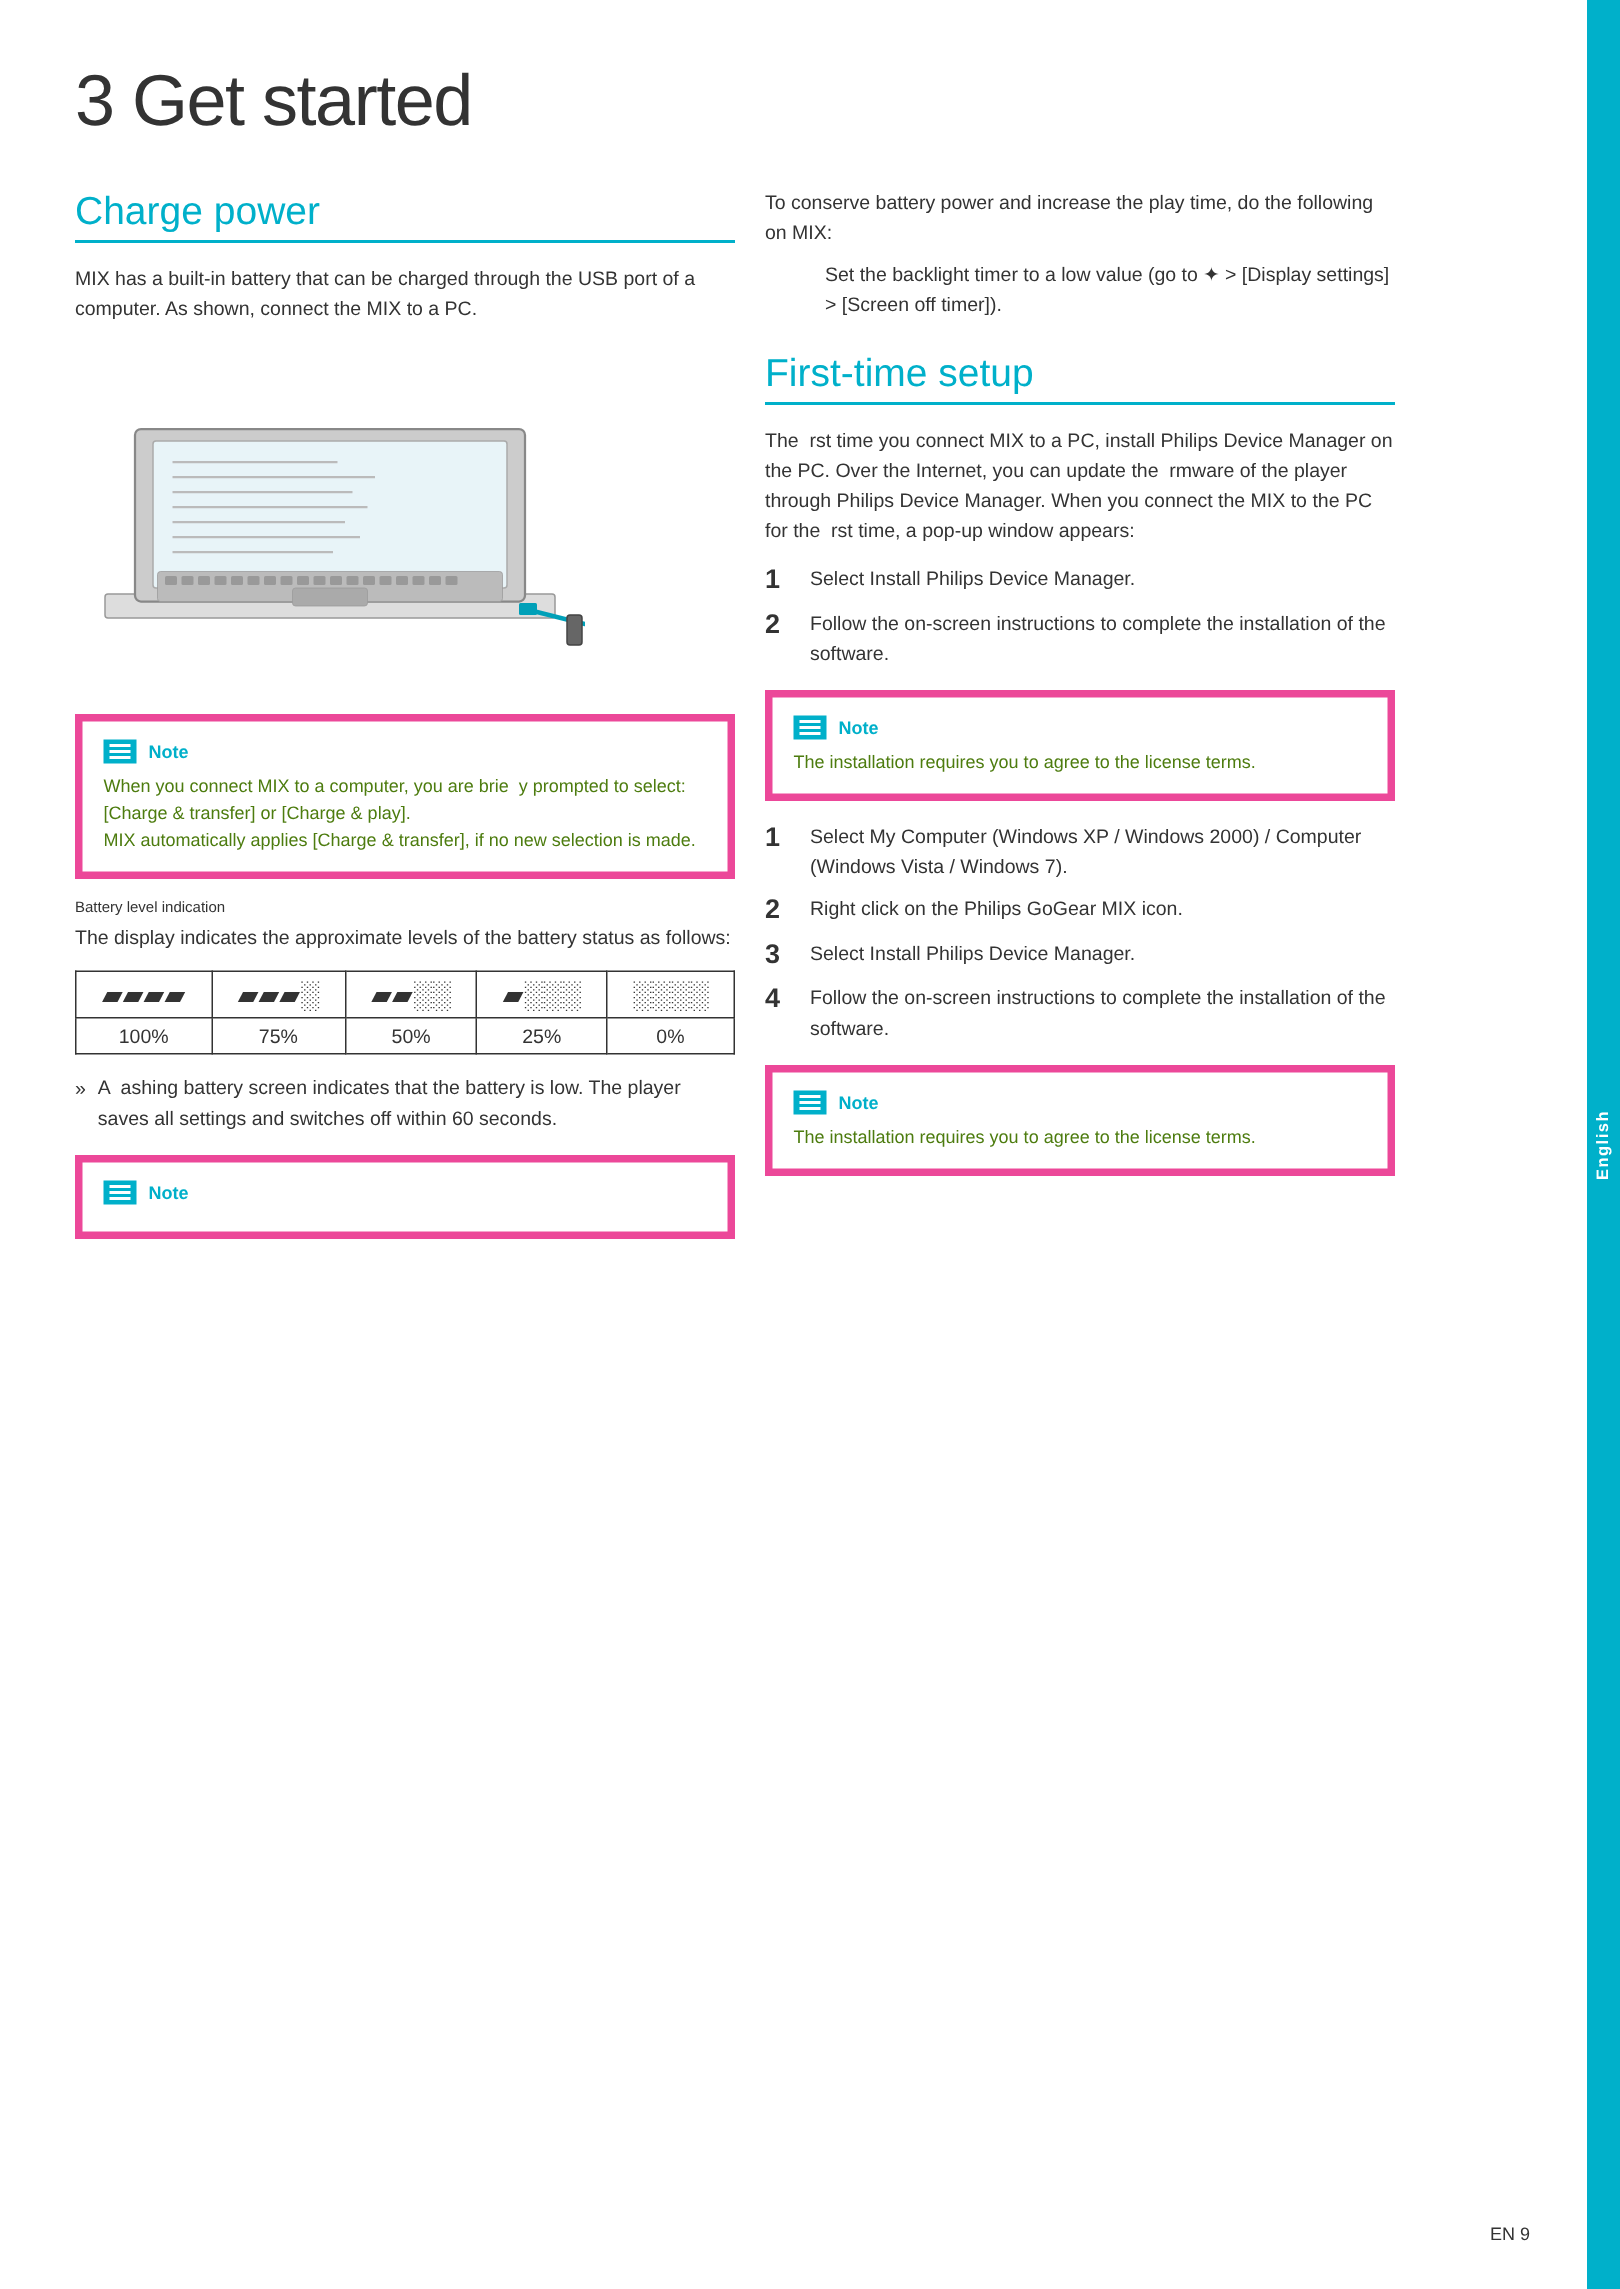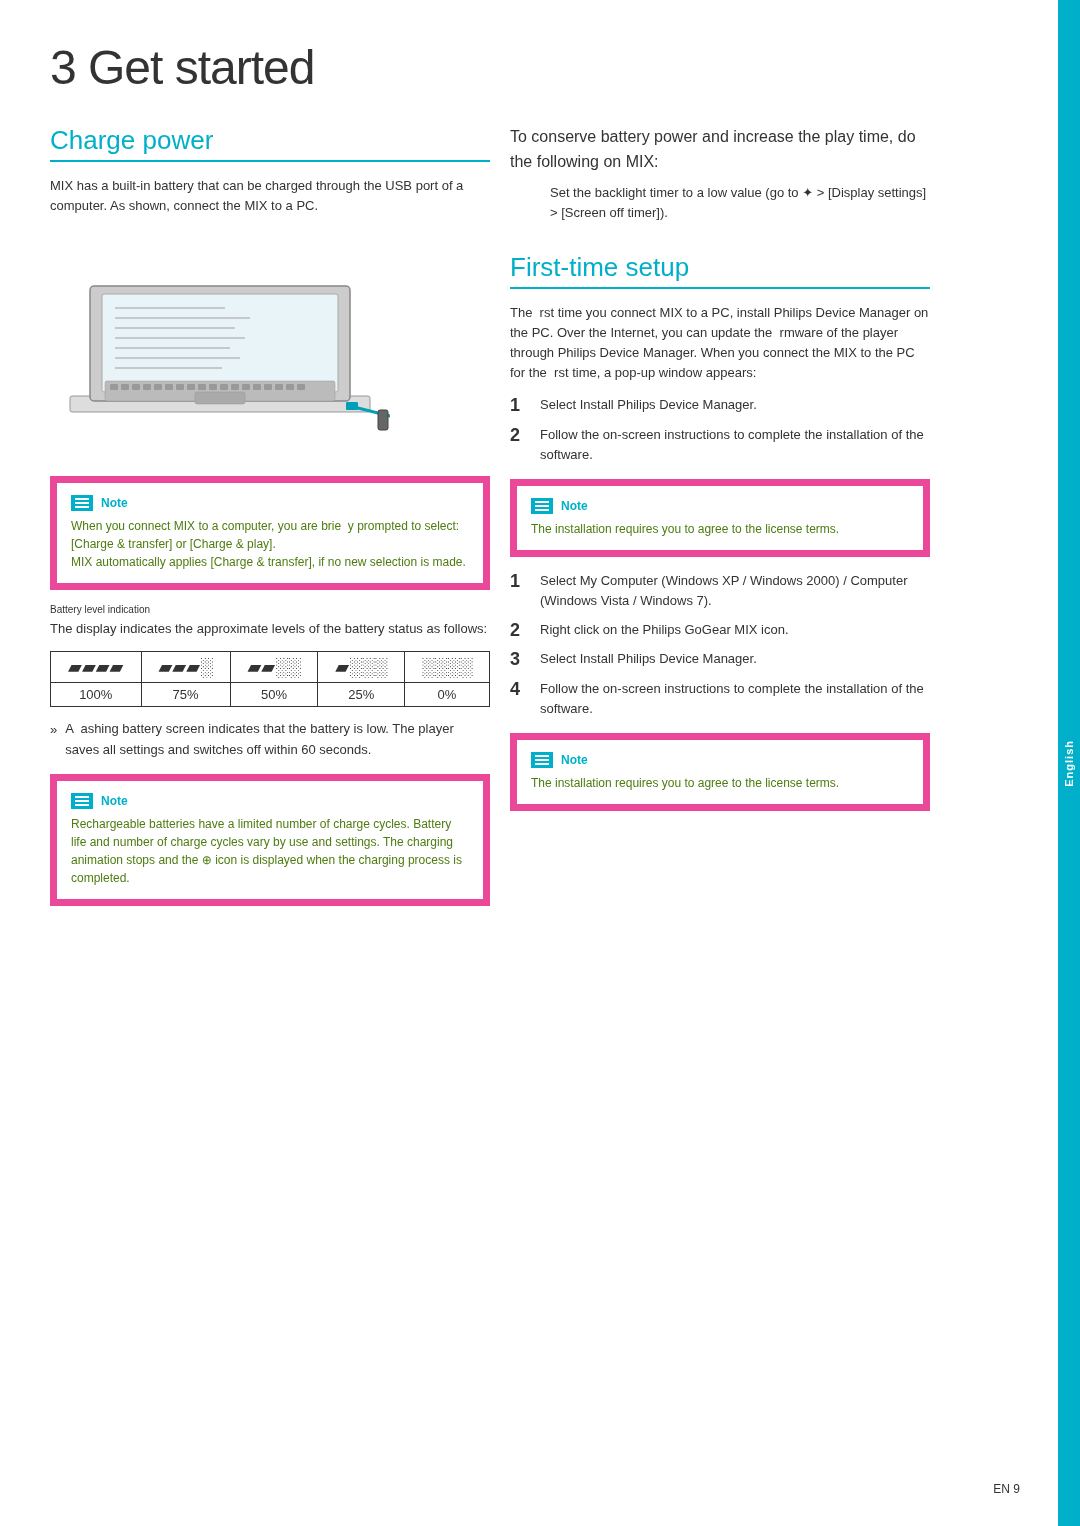--- a/index.html
+++ b/index.html
@@ -89,21 +89,21 @@
       height: 220px;
       margin: 20px 0;
       position: relative;
     }
     .laptop-svg {
       width: 100%;
       height: 100%;
     }
     
     .note-box {
-      border: 7px solid #ec4899;
+      border: 5px solid #ec4899;
       padding: 12px 14px;
       margin: 14px 0;
       background: #fff;
     }
     .note-header {
       display: flex;
       align-items: center;
       gap: 8px;
       margin-bottom: 6px;
     }
@@ -186,29 +186,29 @@
       flex-shrink: 0;
       width: 20px;
       line-height: 1.2;
     }
     .num-text {
       font-size: 13px;
       line-height: 1.55;
     }
     
     .conserve-text {
-      font-size: 16px;
+      font-size: 13px;
       line-height: 1.55;
       margin-bottom: 8px;
     }
     .indent-text {
       margin-left: 40px;
       font-size: 13px;
       line-height: 1.55;
-      margin-bottom: 29px;
+      margin-bottom: 19px;
     }
     
     .first-time-section {
       margin-top: 14px;
     }
     
     .page-footer {
       position: absolute;
       bottom: 30px;
       right: 60px;
@@ -327,21 +327,20 @@
           <div class="note-header">
             <div class="note-icon">
               <div class="note-icon-lines">
                 <div class="note-icon-line"></div>
                 <div class="note-icon-line"></div>
                 <div class="note-icon-line"></div>
               </div>
             </div>
             <span class="note-label">Note</span>
           </div>
-          <p class="note-text">Rechargeable batteries have a limited number of charge cycles. Battery life and number of charge cycles vary by use and settings. The charging animation stops and the ⊕ icon is displayed when the charging process is completed.</p>
         </div>
       </div>
 
       <div class="col-right">
 
         <p class="conserve-text">To conserve battery power and increase the play time, do the following on MIX:</p>
         <p class="indent-text">Set the backlight timer to a low value (go to ✦ &gt; [Display settings] &gt; [Screen off timer]).</p>
 
         <div class="first-time-section">
           <h2 class="section-heading">First-time setup</h2>

